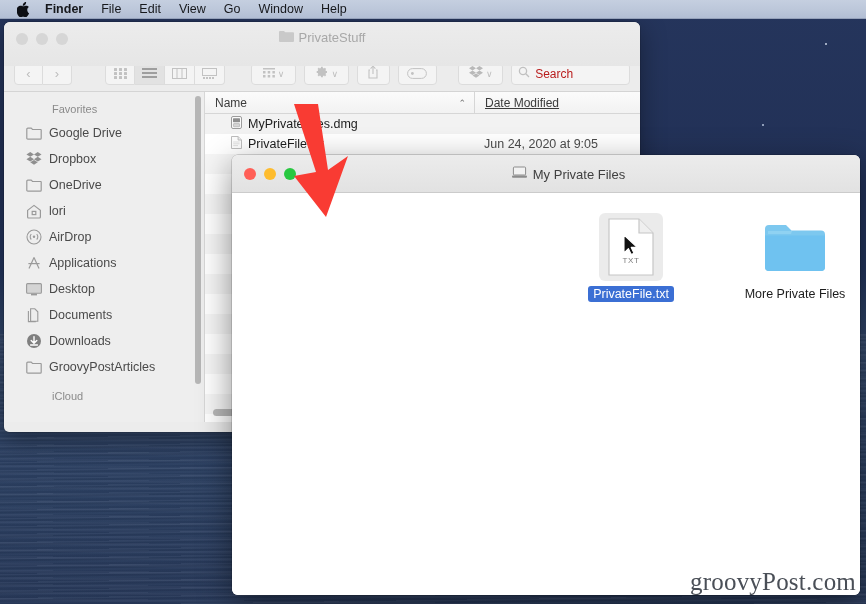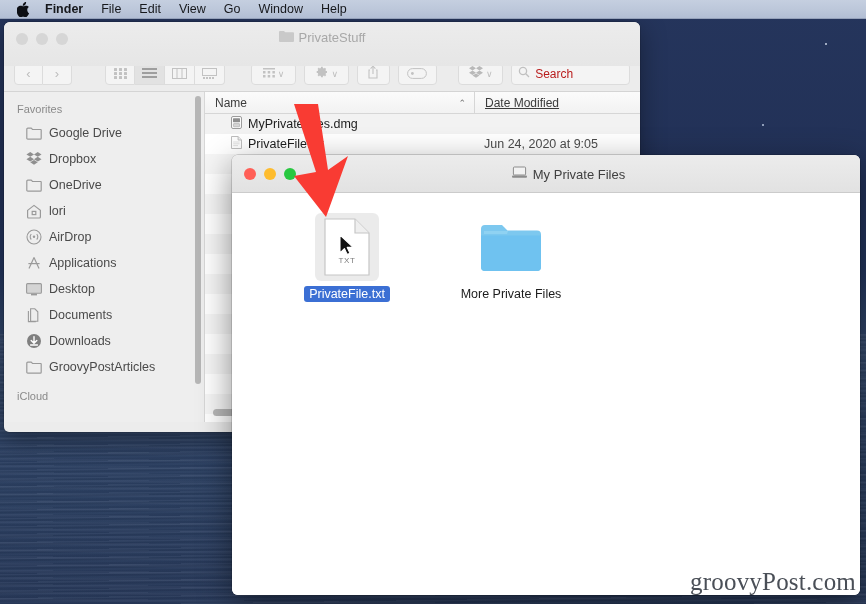--- a/index.html
+++ b/index.html
@@ -172,20 +172,21 @@
     padding-top: 6px;
     overflow: hidden;
     position: relative;
     flex: 0 0 200px;
   }
   .sb-header {
     font-size: 11px;
     color: #8a8a8a;
     padding: 5px 0 5px 13px;
     font-weight: normal;
+    margin-left: 35px;
   }
   .sb-item {
     display: flex;
     align-items: center;
     gap: 7px;
     height: 26px;
     padding-left: 22px;
     font-size: 12.5px;
     color: #4a4a4a;
   }
@@ -264,23 +265,24 @@
     left: 0; right: 0; top: 11px;
     text-align: center;
     font-size: 13px;
     color: #404040;
     display: flex; align-items: center; justify-content: center; gap: 6px; margin-left: 45px;
   }
   #front-body {
     position: relative;
     height: 402px;
     background: #ffffff;
-    padding: 22px 0 0 62px;
+    padding: 22px 12px 0 62px;
     display: flex;
     gap: 58px;
+    justify-content: flex-end;
   }
   .icon-cell {
     width: 106px;
     display: flex;
     flex-direction: column;
     align-items: center;
     gap: 7px;
   }
   .icon-art { width: 64px; height: 64px; position: relative; display:flex; align-items:center; justify-content:center;}
   .icon-label {

